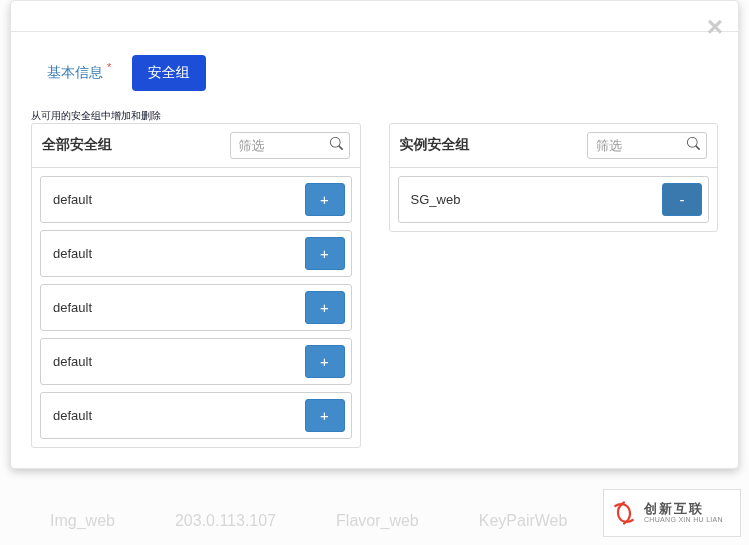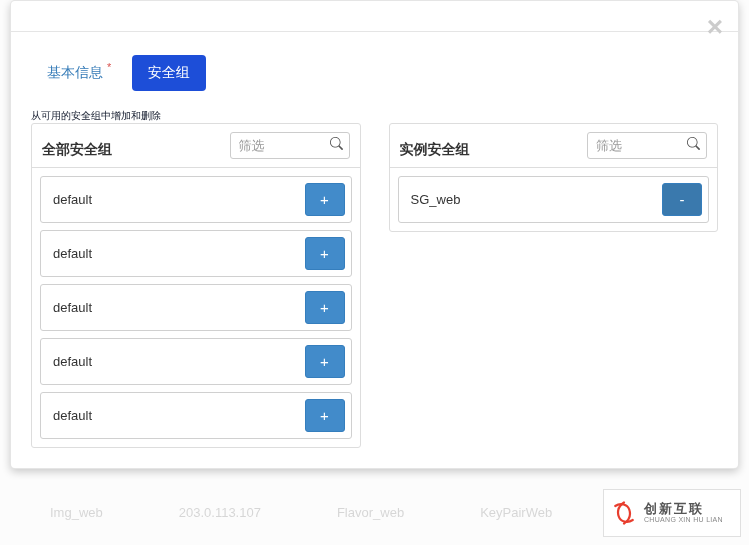--- a/index.html
+++ b/index.html
@@ -88,21 +88,21 @@
     }
     .col {
       flex: 1;
     }
     .panel {
       border: 1px solid #ddd;
       border-radius: 3px;
     }
     .panel-header {
       display: flex;
-      align-items: flex-end;
+      align-items: center;
       justify-content: space-between;
       padding: 8px 10px;
       border-bottom: 1px solid #ddd;
     }
     .panel-title {
       font-size: 14px;
       font-weight: bold;
       color: #333;
     }
     .filter-wrap {
@@ -191,27 +191,27 @@
       color: #555;
       letter-spacing: 2px;
     }
     .watermark-en {
       font-size: 7px;
       color: #888;
       letter-spacing: 0.3px;
     }
     .bg-row {
       position: absolute;
-      bottom: 22px;
+      bottom: 12px;
       left: 50px;
       right: 50px;
       display: flex;
       color: #777;
-      font-size: 13px;
-      gap: 76px;
+      font-size: 16px;
+      gap: 60px;
       pointer-events: none;
     }
   </style>
 </head>
 <body>
 
 <div class="bg-row">
   <span>Img_web</span>
   <span>203.0.113.107</span>
   <span>Flavor_web</span>

